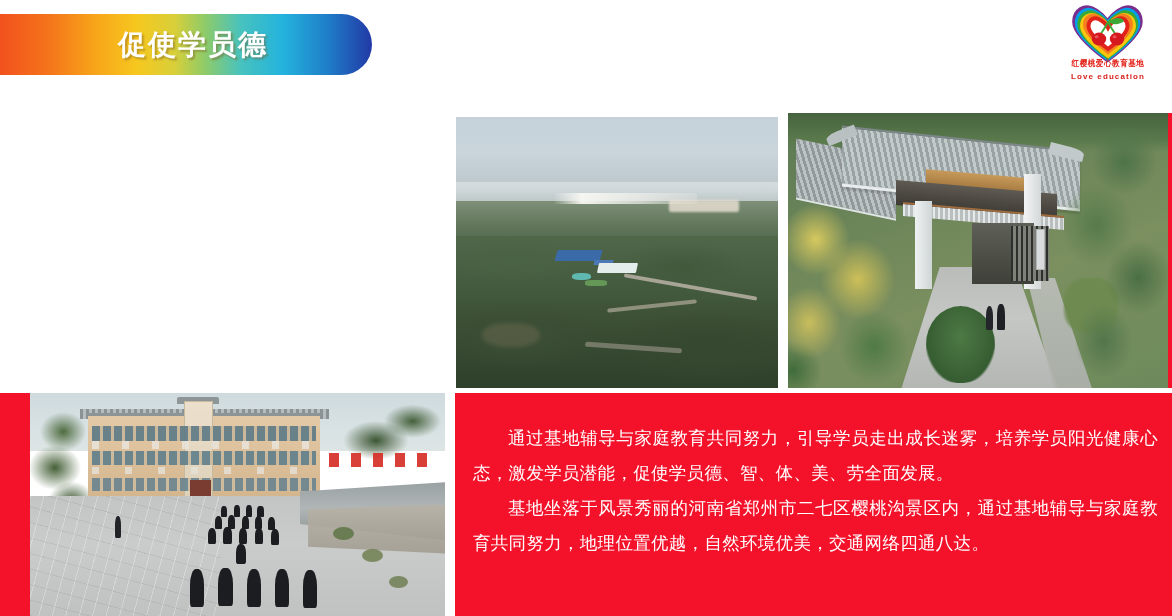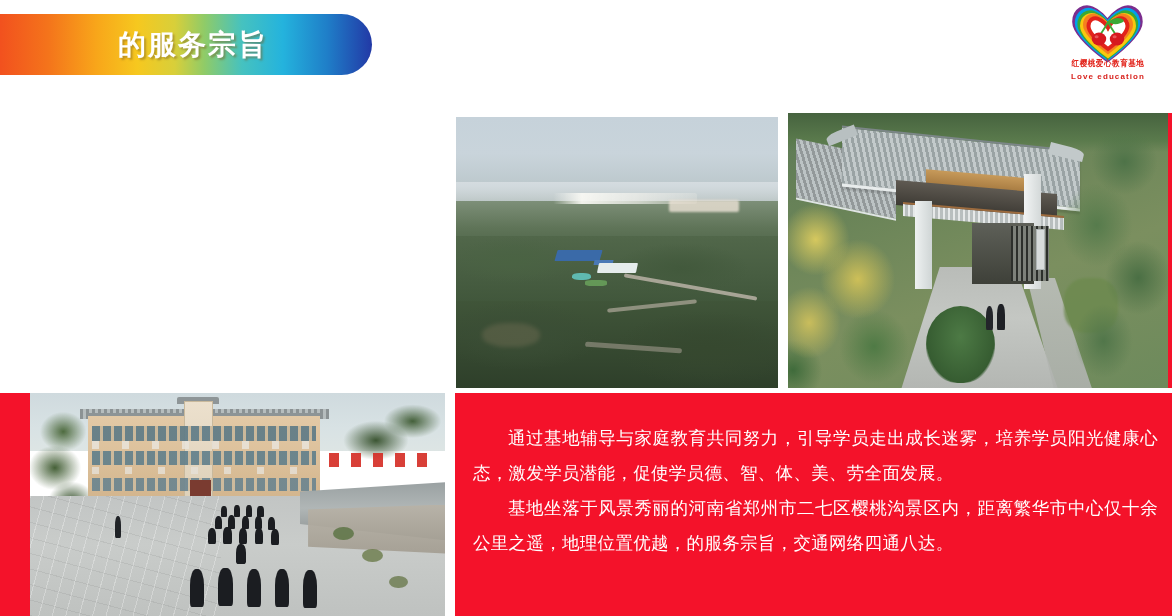--- a/index.html
+++ b/index.html
@@ -377,21 +377,21 @@
     background: #6a7a4a; border-radius: 50%; opacity: .8; }
   .cy-planter3 { position: absolute; right: 9%; top: 82%; width: 4.5%; height: 5.5%;
     background: #647444; border-radius: 50%; opacity: .75; }
 </style>
 </head>
 <body>
 
 <div class="page">
 
   <div class="banner">
-    <div class="banner-title">的服务宗旨</div>
+    <div class="banner-title">促使学员德</div>
   </div>
 
   <div class="logo">
     <svg viewBox="0 0 112 92">
       <g fill="none" stroke-linecap="round">
         <path d="M56 52 C40 40, 30 30, 30 22 C30 13, 38 9, 44 12 C49 14, 54 19, 56 23 C58 19, 63 14, 68 12 C74 9, 82 13, 82 22 C82 30, 72 40, 56 52 Z" stroke="#7b2d8e" stroke-width="4" transform="translate(0,2) scale(1.26) translate(-12,-8)"></path>
         <path d="M56 52 C40 40, 30 30, 30 22 C30 13, 38 9, 44 12 C49 14, 54 19, 56 23 C58 19, 63 14, 68 12 C74 9, 82 13, 82 22 C82 30, 72 40, 56 52 Z" stroke="#00a0e9" stroke-width="4" transform="translate(0,2) scale(1.17) translate(-8.5,-5.6)"></path>
         <path d="M56 52 C40 40, 30 30, 30 22 C30 13, 38 9, 44 12 C49 14, 54 19, 56 23 C58 19, 63 14, 68 12 C74 9, 82 13, 82 22 C82 30, 72 40, 56 52 Z" stroke="#3aa935" stroke-width="4" transform="translate(0,2) scale(1.085) translate(-4.6,-3.1)"></path>
         <path d="M56 52 C40 40, 30 30, 30 22 C30 13, 38 9, 44 12 C49 14, 54 19, 56 23 C58 19, 63 14, 68 12 C74 9, 82 13, 82 22 C82 30, 72 40, 56 52 Z" stroke="#f9c80e" stroke-width="4" transform="translate(0,2) scale(1.0) translate(0,0)"></path>
         <path d="M56 50 C42 39, 33 30, 33 23 C33 15, 40 12, 45 14.5 C49.5 16.5, 54 21, 56 24.5 C58 21, 62.5 16.5, 67 14.5 C72 12, 79 15, 79 23 C79 30, 70 39, 56 50 Z" stroke="#f5821f" stroke-width="4"></path>
@@ -506,16 +506,16 @@
         <div class="cy-p" style="left:45.4%;top:78.6%;width:3.4%;height:17%"></div>
         <div class="cy-p" style="left:52.2%;top:79%;width:3.4%;height:17%"></div>
         <div class="cy-p" style="left:59%;top:78.8%;width:3.4%;height:17%"></div>
         <div class="cy-p" style="left:65.8%;top:79.2%;width:3.4%;height:17%"></div>
       </div>
     </div>
   </div>
 
   <div class="panel-right-text red">
     <p>通过基地辅导与家庭教育共同努力，引导学员走出成长迷雾，培养学员阳光健康心态，激发学员潜能，促使学员德、智、体、美、劳全面发展。</p>
-    <p>基地坐落于风景秀丽的河南省郑州市二七区樱桃沟景区内，距离繁华市中心仅十余公里之遥，地理位置优越，的服务宗旨，交通网络四通八达。</p>
+    <p>基地坐落于风景秀丽的河南省郑州市二七区樱桃沟景区内，通过基地辅导与家庭教育共同努力，地理位置优越，自然环境优美，交通网络四通八达。</p>
   </div>
 
 </div>
 
 </body></html>

